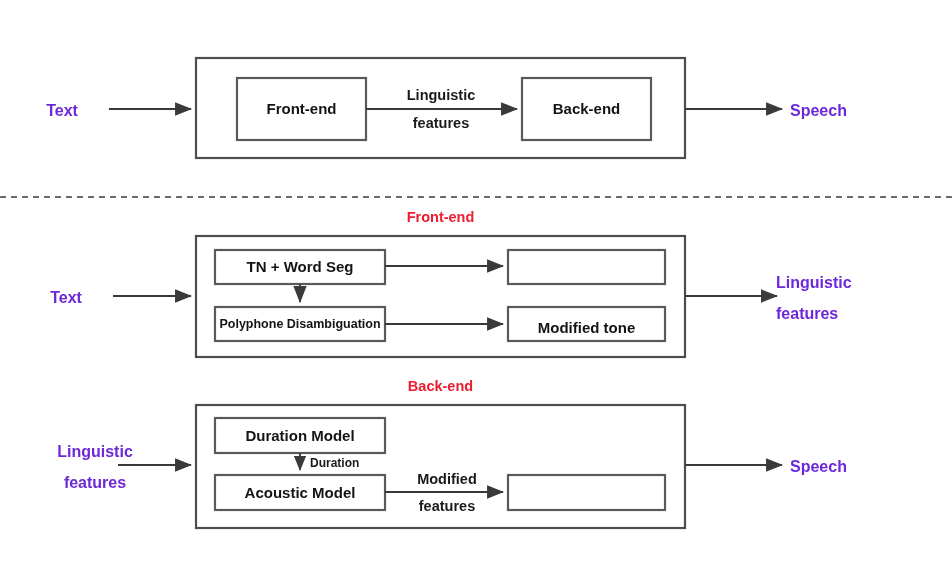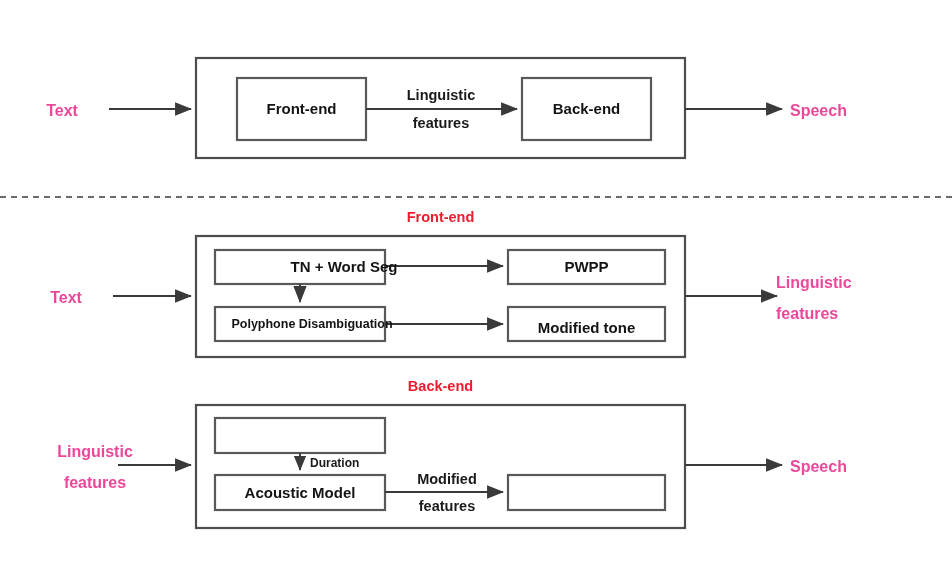--- a/index.html
+++ b/index.html
@@ -58,26 +58,25 @@
     align-items: center;
     justify-content: center;
     font-weight: bold;
     color: #141414;
     font-size: 15px;
     text-align: center;
     line-height: 1.15;
   }
   .node-label.small {
     font-size: 12.5px;
-    padding-left: 12px;
   }
   .io-label {
     font-weight: bold;
     font-size: 16px;
-    color: #ec4899;
+    color: #6d28d9;
     text-align: center;
     line-height: 1.45;
   }
   .edge-label {
     font-weight: bold;
     font-size: 14.5px;
     color: #1a1a1a;
     text-align: center;
     line-height: 1.4;
   }
@@ -146,36 +145,36 @@
   <div class="lbl edge-label" style="left:381px; top:113px; width:120px;">features</div>
 
   <div class="node-label" style="left:522px; top:78px; width:129px; height:62px;">Back-end</div>
 
   <div class="lbl io-label" style="left:790px; top:99px; width:100px; text-align:left;">Speech</div>
 
   <div class="lbl section-title" style="left:196px; top:209px; width:489px; color:#ED1C2E;">Front-end</div>
 
   <div class="lbl io-label" style="left:26px; top:286px; width:80px;">Text</div>
 
-  <div class="node-label" style="left:215px; top:250px; width:170px; height:34px;margin-left:44px;">TN + Word Seg</div>
+  <div class="node-label" style="left:215px; top:250px; width:170px; height:34px;">TN + Word Seg</div>
 
-  <div class="node-label" style="left:508px; top:250px; width:157px; height:34px;">PWPP</div>
 
   <div class="node-label small" style="left:215px; top:307px; width:170px; height:34px;">Polyphone Disambiguation</div>
 
   <div class="node-label" style="left:508px; top:307px; width:157px; height:41px;">Modified tone</div>
 
   <div class="lbl io-label" style="left:776px; top:271px; width:150px; text-align:left;">Linguistic</div>
   <div class="lbl io-label" style="left:776px; top:302px; width:150px; text-align:left;">features</div>
 
   <div class="lbl section-title" style="left:196px; top:378px; width:489px; color:#ED1C2E;">Back-end</div>
 
   <div class="lbl io-label" style="left:20px; top:440px; width:150px;">Linguistic</div>
   <div class="lbl io-label" style="left:20px; top:471px; width:150px;">features</div>
 
+  <div class="node-label" style="left:215px; top:418px; width:170px; height:35px;">Duration Model</div>
 
   <div class="lbl edge-label tiny" style="left:310px; top:455px; width:90px; text-align:left;">Duration</div>
 
   <div class="node-label" style="left:215px; top:475px; width:170px; height:35px;">Acoustic Model</div>
 
   <div class="lbl edge-label" style="left:392px; top:469px; width:110px;">Modified</div>
   <div class="lbl edge-label" style="left:392px; top:496px; width:110px;">features</div>
 
 
   <div class="lbl io-label" style="left:790px; top:455px; width:100px; text-align:left;">Speech</div>

